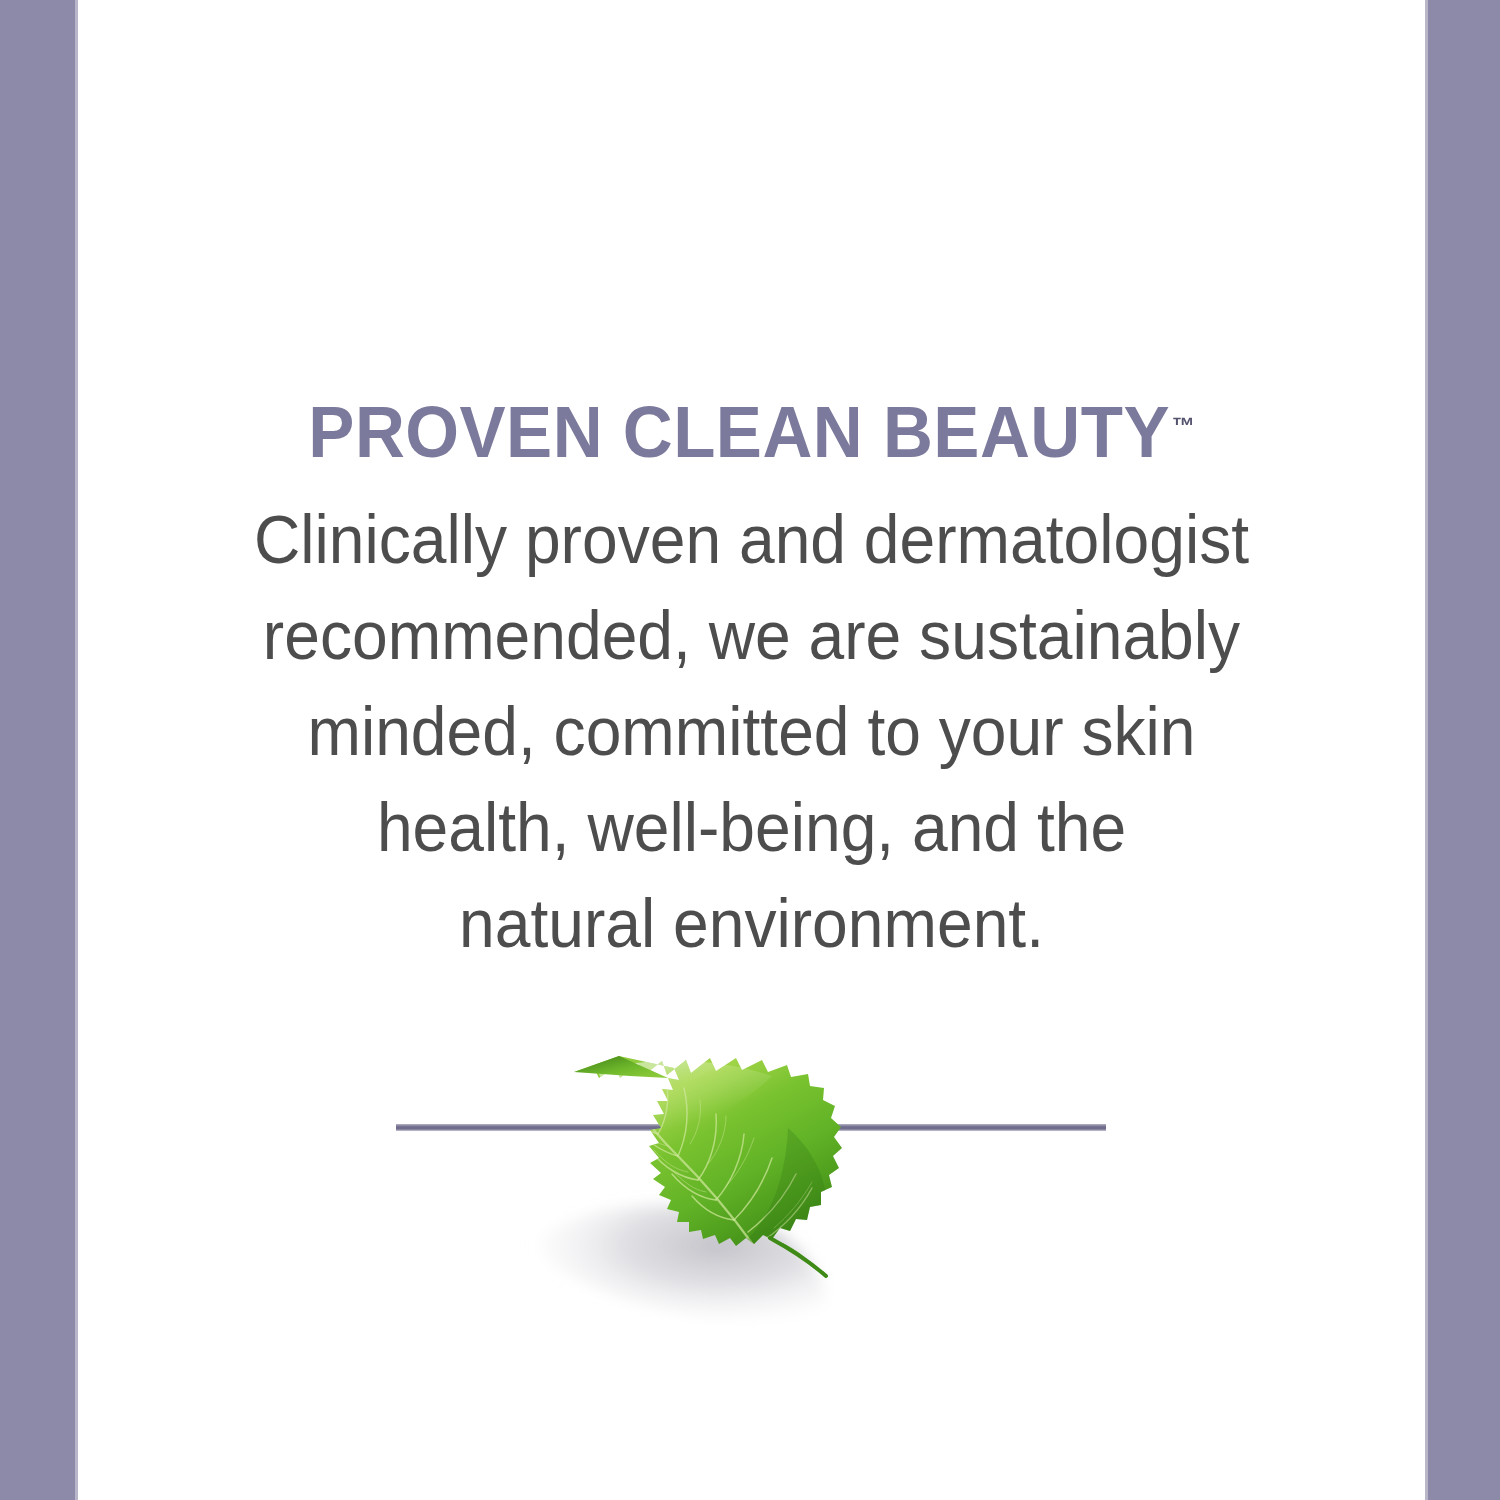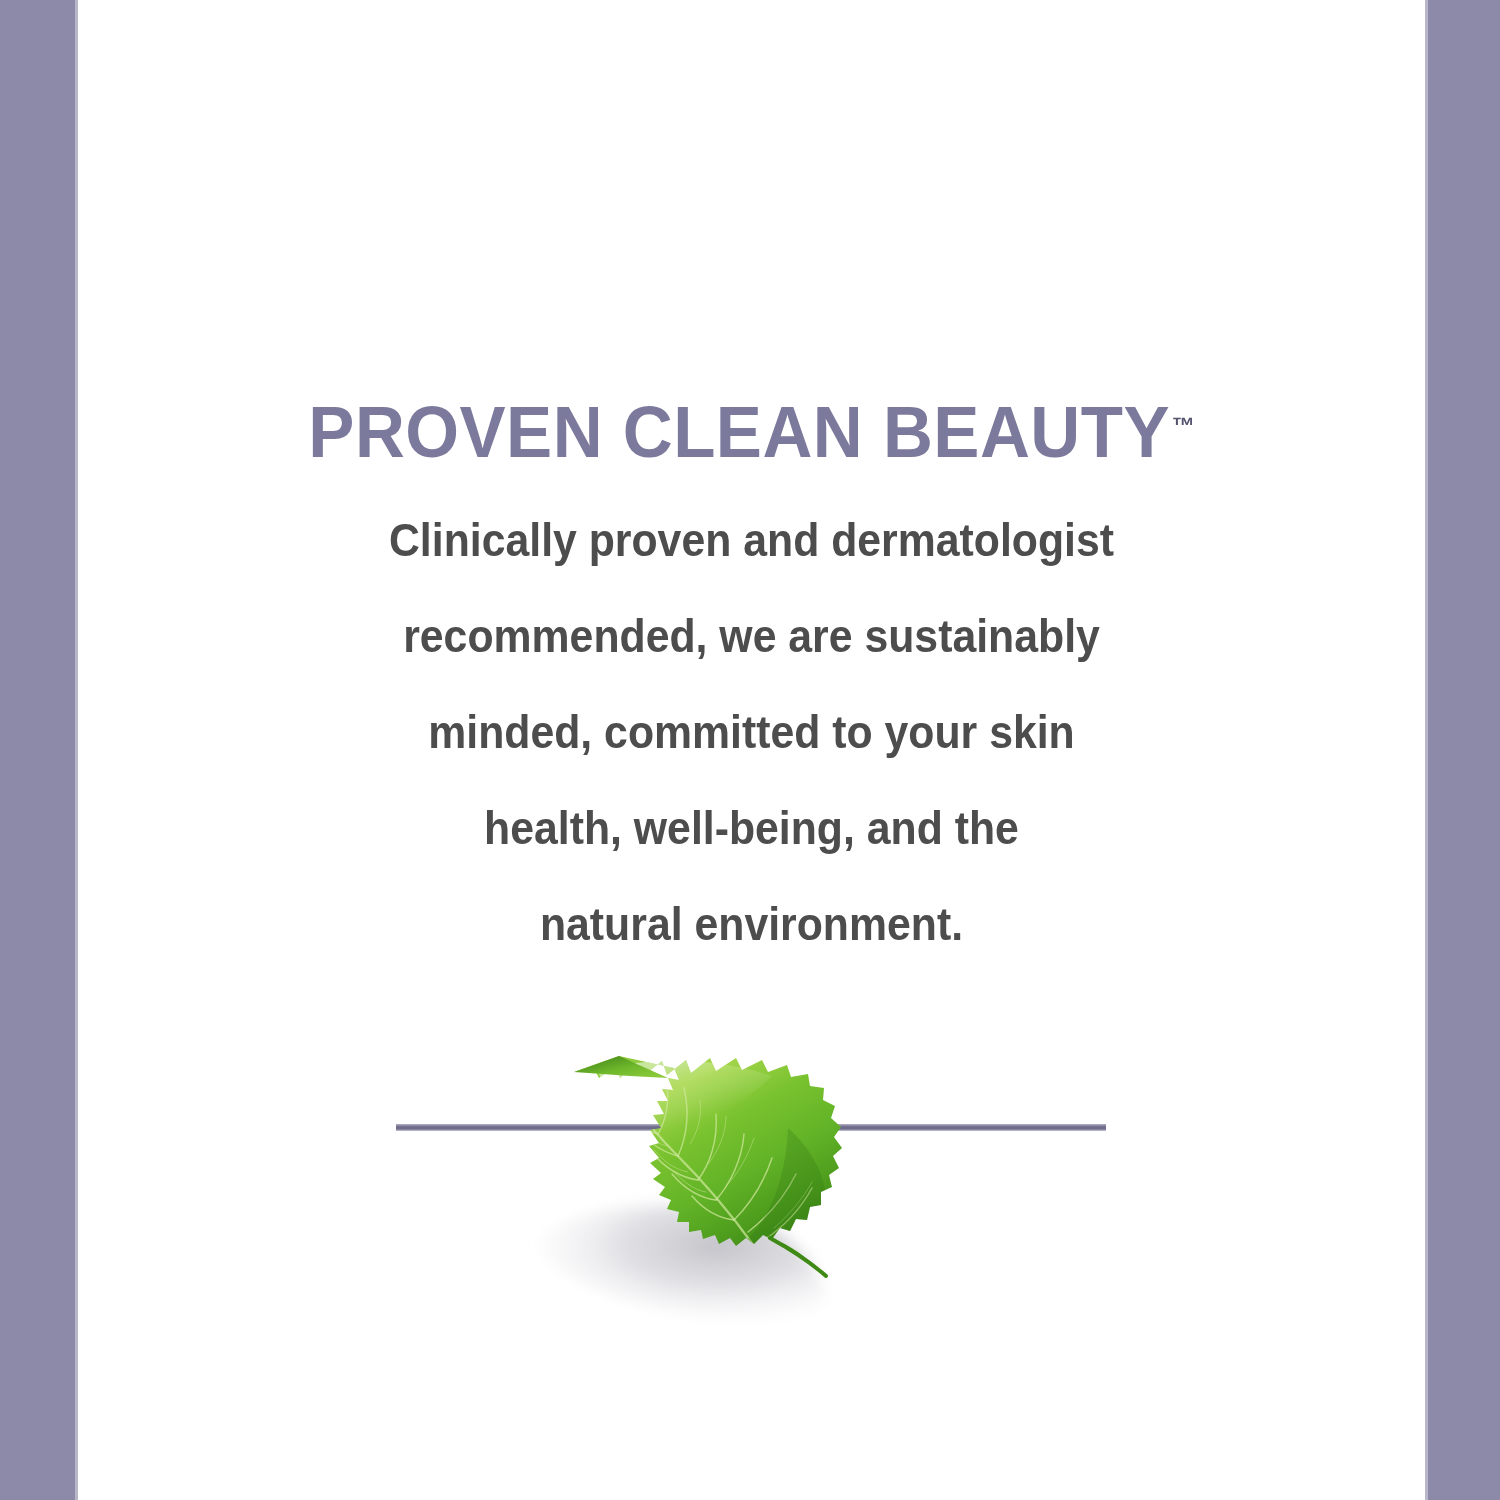--- a/index.html
+++ b/index.html
@@ -76,22 +76,22 @@
 
   
   #body-copy {
     position: absolute;
     left: 20px;
     right: 20px;
     top: 492px;
     text-align: center;
     color: #4d4d4d;
     font-family: "Liberation Sans Narrow", "Liberation Sans", sans-serif;
-    font-weight: 700;
-    font-size: 46px;
+    font-weight: 400;
+    font-size: 69px;
     line-height: 96px;
   }
   #body-copy .ln {
     display: block;
     white-space: nowrap;
     transform: scaleX(0.93);
     transform-origin: center;
   }
 
   

